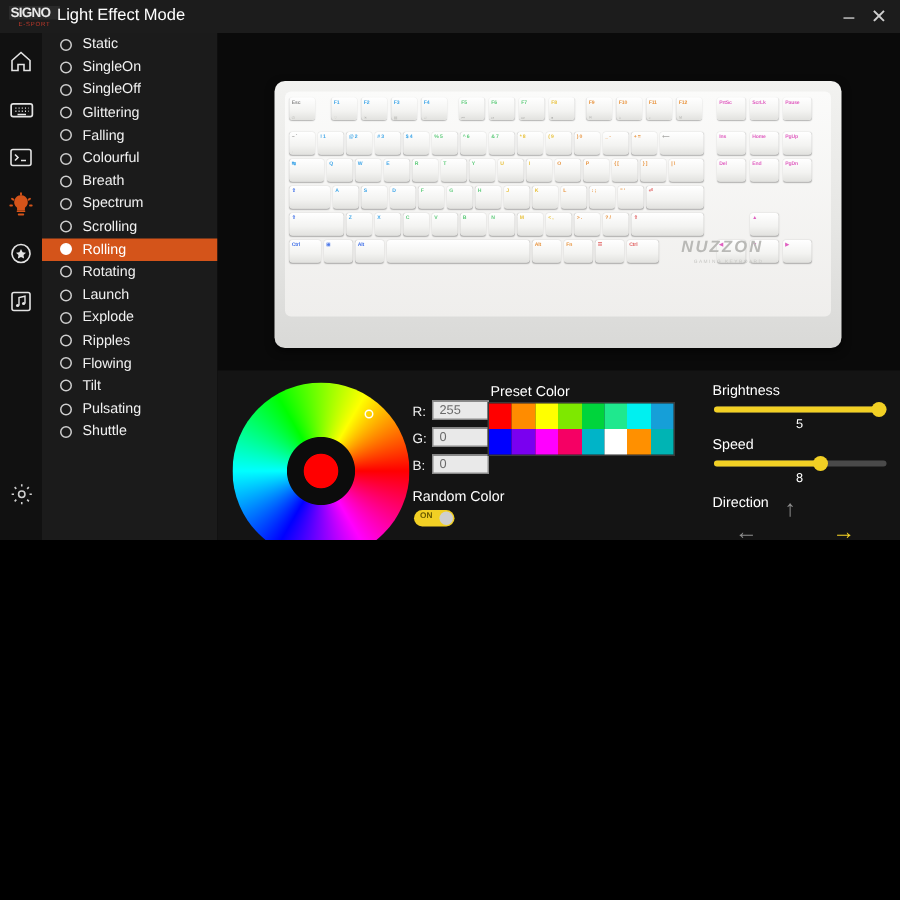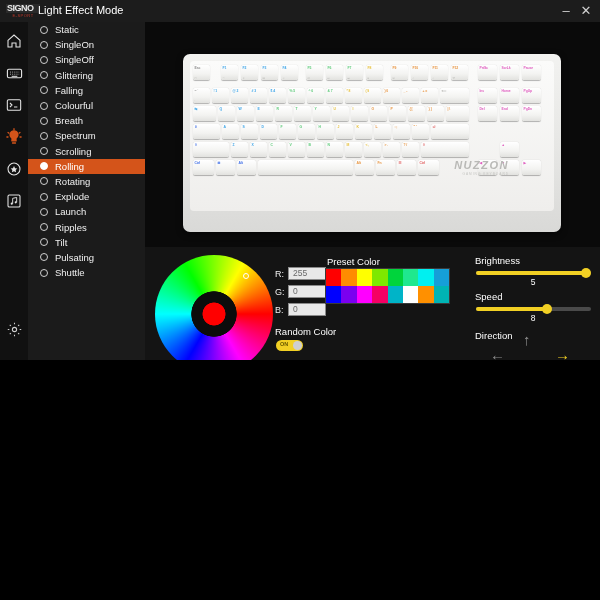--- a/index.html
+++ b/index.html
@@ -202,29 +202,33 @@
       <div class="eff sel">
         <div class="radio"></div>
         <div class="eff-label">Rolling</div>
       </div>
       <div class="eff">
         <div class="radio"></div>
         <div class="eff-label">Rotating</div>
       </div>
       <div class="eff">
         <div class="radio"></div>
+        <div class="eff-label">Launch</div>
+      </div>
+      <div class="eff">
+        <div class="radio"></div>
         <div class="eff-label">Explode</div>
       </div>
       <div class="eff">
         <div class="radio"></div>
-        <div class="eff-label">Launch</div>
-      </div>
-      <div class="eff">
-        <div class="radio"></div>
         <div class="eff-label">Ripples</div>
+      </div>
+      <div class="eff">
+        <div class="radio"></div>
+        <div class="eff-label">Flowing</div>
       </div>
       <div class="eff">
         <div class="radio"></div>
         <div class="eff-label">Tilt</div>
       </div>
       <div class="eff">
         <div class="radio"></div>
         <div class="eff-label">Pulsating</div>
       </div>
       <div class="eff">

